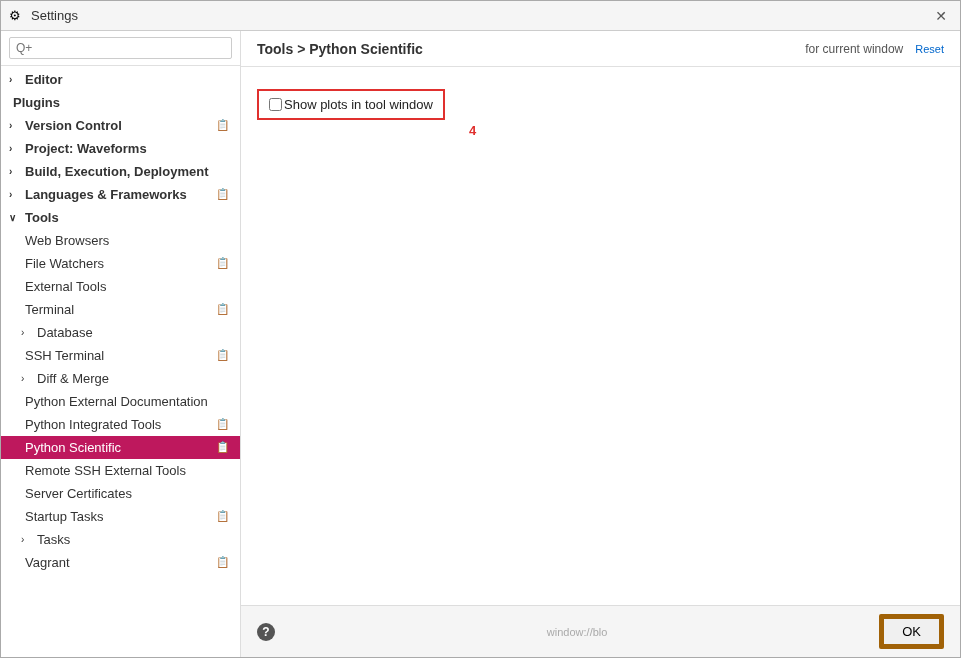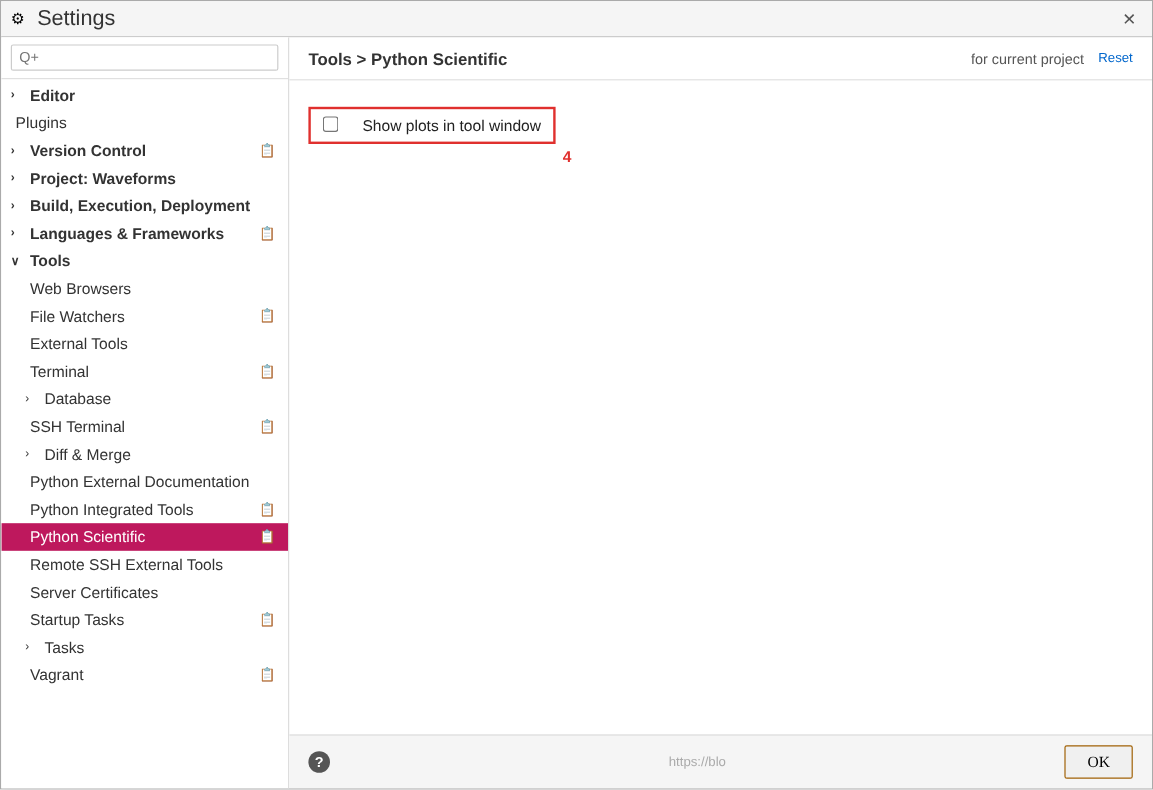--- a/index.html
+++ b/index.html
@@ -34,21 +34,21 @@
     .title-bar-left {
       display: flex;
       align-items: center;
       gap: 6px;
     }
     .title-bar-icon {
       width: 16px;
       height: 16px;
     }
     .title-bar-title {
-      font-size: 18px;
+      font-size: 13px;
       color: #333;
     }
     .title-bar-close {
       cursor: pointer;
       font-size: 14px;
       color: #555;
       padding: 2px 5px;
       border: none;
       background: none;
     }
@@ -147,21 +147,22 @@
       border: none;
       font-size: 11px;
     }
     .main-body {
       flex: 1;
       padding: 14px 16px;
       position: relative;
     }
     .checkbox-row {
       display: flex;
-      gap: 20px;
+      align-items: center;
+      gap: 2px;
       border: 2px solid #e0302e;
       padding: 6px 10px;
       display: inline-flex;
       background: white;
     }
     .checkbox-input {
       width: 13px;
       height: 13px;
       cursor: pointer;
       accent-color: #0066cc;
@@ -182,22 +183,21 @@
     .btn {
       padding: 5px 18px;
       font-size: 13px;
       border: 1px solid #aaa;
       background: #f0f0f0;
       cursor: pointer;
       border-radius: 2px;
     }
     .btn-ok {
       background: #f0f0f0;
-      border: 1px solid #a16207;
-      font-family: Liberation Serif, serif;
+      border: 5px solid #a16207;
     }
     .watermark {
       font-size: 11px;
       color: #aaa;
       margin-right: auto;
     }
     .help-icon {
       width: 18px;
       height: 18px;
       border-radius: 50%;
@@ -230,21 +230,21 @@
     <div class="sidebar">
       <div class="search-box">
         <input class="search-input" type="text" placeholder="Q+" style="">
       </div>
       <div class="nav-list">
 
         <div class="nav-item section-header">
           <span class="arrow">›</span>
           <span>Editor</span>
         </div>
-        <div class="nav-item" style="padding-left:12px; font-weight:normal;">
+        <div class="nav-item" style="padding-left:12px; font-weight:bold;">
           <span>Plugins</span>
         </div>
         <div class="nav-item section-header">
           <span class="arrow">›</span>
           <span>Version Control</span>
           <span class="icon-right">📋</span>
         </div>
         <div class="nav-item section-header">
           <span class="arrow">›</span>
           <span>Project: Waveforms</span>
@@ -321,38 +321,38 @@
 
       </div>
     </div>
 
     <div class="main-content">
       <div class="main-header">
         <div style="display:flex; flex-direction:column;justify-content:center;">
           <span class="main-title">Tools &gt; Python Scientific</span>
         </div>
         <div style="display:flex; align-items:center; gap:12px;">
-          <span class="for-project-label">for current project</span>
+          <span class="for-project-label">for current window</span>
           <button class="reset-btn">Reset</button>
         </div>
       </div>
 
       <div class="main-body">
         
         <span style="position:absolute; left:228px; top:56px; color:#e0302e; font-weight:bold; font-size:13px; z-index:10;">4</span>
 
         
         <div style="margin-top: 8px; position: relative; display: inline-block;">
           <div class="checkbox-row">
             <input type="checkbox" class="checkbox-input" style="">
             <label class="checkbox-label">Show plots in tool window</label>
           </div>
         </div>
       </div>
 
       <div class="bottom-bar">
         <div class="help-icon">?</div>
-        <span class="watermark">https://blo</span>
+        <span class="watermark">window://blo</span>
         <button class="btn btn-ok">OK</button>
       </div>
     </div>
   </div>
 </div>
 
 </body></html>

